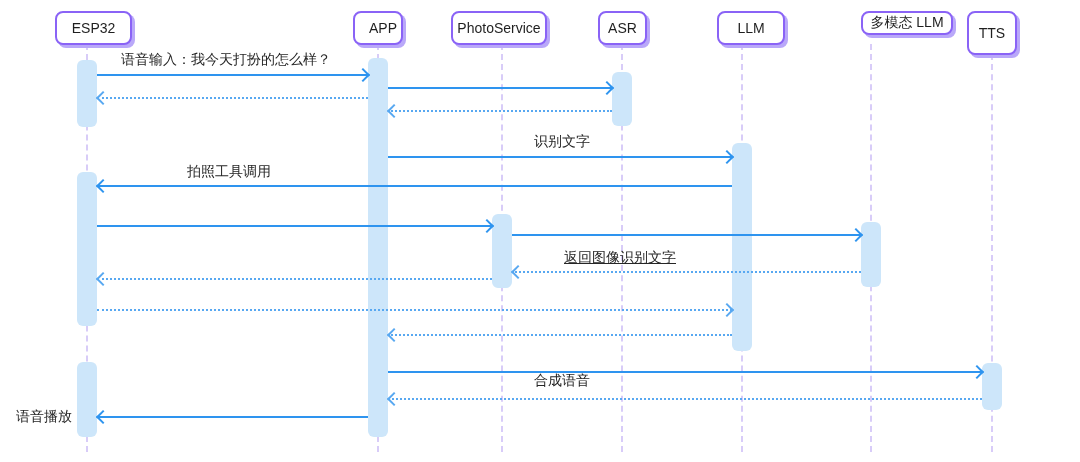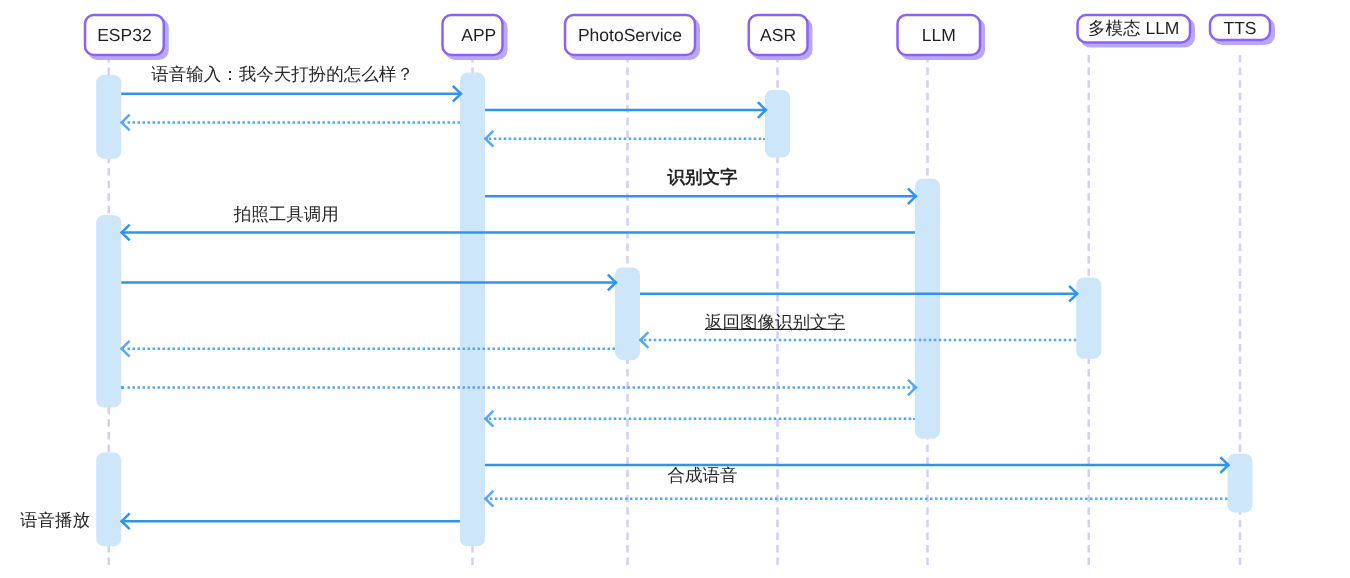--- a/index.html
+++ b/index.html
@@ -50,54 +50,54 @@
     box-sizing:border-box;
     z-index:5;
     white-space:nowrap;
   }
 </style>
 </head>
 <body>
 
 <div id="canvas">
     <div class="lifeline" style="left: 86px; top: 44px; height: 408px;"></div>
-    <div class="pbox" style="left: 55px; top: 11px; width: 65px; height: 34px; margin-left: 12px;">ESP32</div>
+    <div class="pbox" style="left: 55px; top: 11px; width: 77px; height: 34px;">ESP32</div>
     <div class="lifeline" style="left: 377px; top: 44px; height: 408px;"></div>
     <div class="pbox" style="left: 353px; top: 11px; width: 50px; height: 34px; padding-left: 10px;">APP</div>
     <div class="lifeline" style="left: 501px; top: 44px; height: 408px;"></div>
-    <div class="pbox" style="left: 451px; top: 11px; width: 106px; height: 34px;">PhotoService</div>
+    <div class="pbox" style="left: 451px; top: 11px; width: 96px; height: 34px;">PhotoService</div>
     <div class="lifeline" style="left: 621px; top: 44px; height: 408px;"></div>
     <div class="pbox" style="left: 598px; top: 11px; width: 49px; height: 34px;">ASR</div>
     <div class="lifeline" style="left: 741px; top: 44px; height: 408px;"></div>
     <div class="pbox" style="left: 717px; top: 11px; width: 68px; height: 34px;">LLM</div>
     <div class="lifeline" style="left: 870px; top: 44px; height: 408px;"></div>
     <div class="pbox" style="left: 825px; top: 11px; width: 92px; height: 24px; margin-left: 36px;">多模态 LLM</div>
     <div class="lifeline" style="left: 991px; top: 44px; height: 408px;"></div>
-    <div class="pbox" style="left: 967px; top: 11px; width: 50px; height: 22px;">TTS</div>
+    <div class="pbox" style="left: 967px; top: 11px; width: 50px; height: 44px;">TTS</div>
     <div class="bar" style="left: 77px; top: 60px; height: 67px;"></div>
     <div class="bar" style="left: 77px; top: 172px; height: 154px;"></div>
     <div class="bar" style="left: 77px; top: 362px; height: 75px;"></div>
     <div class="bar" style="left: 368px; top: 58px; height: 379px;"></div>
     <div class="bar" style="left: 492px; top: 214px; height: 74px;"></div>
     <div class="bar" style="left: 612px; top: 72px; height: 54px;"></div>
     <div class="bar" style="left: 732px; top: 143px; height: 208px;"></div>
     <div class="bar" style="left: 861px; top: 222px; height: 65px;"></div>
     <div class="bar" style="left: 982px; top: 363px; height: 47px;"></div>
     <div class="msg-line solid" style="left: 97px; top: 74px; width: 271px;"></div>
     <div class="head solid right" style="left: 358px; top: 70px;"></div>
     <div class="msg-label" style="left: 226px; top: 60px;">语音输入：我今天打扮的怎么样？</div>
     <div class="msg-line solid" style="left: 388px; top: 87px; width: 224px;"></div>
     <div class="head solid right" style="left: 602px; top: 83px;"></div>
     <div class="msg-line dotted" style="left: 97px; top: 97px; width: 271px;"></div>
     <div class="head dotted left" style="left: 98px; top: 93px;"></div>
     <div class="msg-line dotted" style="left: 388px; top: 110px; width: 224px;"></div>
     <div class="head dotted left" style="left: 389px; top: 106px;"></div>
     <div class="msg-line solid" style="left: 388px; top: 156px; width: 344px;"></div>
     <div class="head solid right" style="left: 722px; top: 152px;"></div>
-    <div class="msg-label" style="left: 562px; top: 142px; font-weight: bold;">识别文字</div>
+    <div class="msg-label" style="left: 562px; top: 142px;">识别文字</div>
     <div class="msg-line solid" style="left: 97px; top: 185px; width: 635px;"></div>
     <div class="head solid left" style="left: 98px; top: 181px;"></div>
     <div class="msg-label" style="left: 229px; top: 172px;">拍照工具调用</div>
     <div class="msg-line solid" style="left: 97px; top: 225px; width: 395px;"></div>
     <div class="head solid right" style="left: 482px; top: 221px;"></div>
     <div class="msg-line solid" style="left: 512px; top: 234px; width: 349px;"></div>
     <div class="head solid right" style="left: 851px; top: 230px;"></div>
     <div class="msg-line dotted" style="left: 512px; top: 271px; width: 349px;"></div>
     <div class="head dotted left" style="left: 513px; top: 267px;"></div>
     <div class="msg-label" style="left: 620px; top: 258px; text-decoration: underline;">返回图像识别文字</div>

